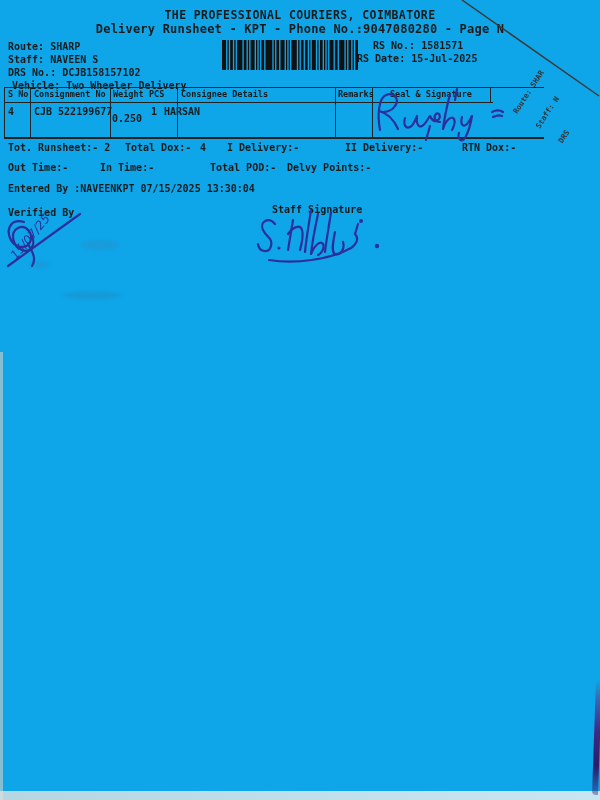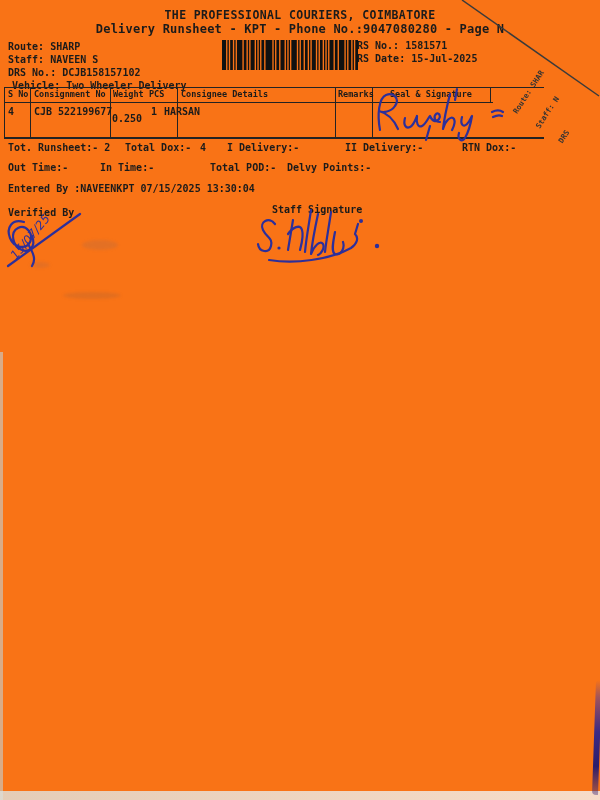--- a/index.html
+++ b/index.html
@@ -1,18 +1,18 @@
 <!DOCTYPE html>
 <html style="--ink: #2c2f9b;"><head>
 <meta charset="utf-8">
 <style>
   html,body{margin:0;padding:0;background:#fff;}
   .page{
     position:relative;width:600px;height:800px;overflow:hidden;
-    background:#f97316;
+    background:#0ea5e9;
     font-family:"DejaVu Sans Mono","Liberation Mono",monospace;
     color:#1b1b1b;
   }
   .t{position:absolute;white-space:pre;font-weight:700;font-size:10px;line-height:1.15;}
   .center{left:0;width:600px;text-align:center;}
   .title{top:9px;font-size:11.5px;letter-spacing:.4px;}
   .subtitle{top:23px;font-size:12px;letter-spacing:.2px;}
   .hdr{font-size:8.5px;}
   .hl{position:absolute;background:#232323;height:1px;}
   .vl{position:absolute;background:#232323;width:1px;}
@@ -40,21 +40,21 @@
 <div class="page">
 
   <div class="t center title">THE PROFESSIONAL COURIERS, COIMBATORE</div>
   <div class="t center subtitle">Delivery Runsheet - KPT - Phone No.:9047080280 - Page N</div>
 
   <div class="t" style="left:8px;top:41px;">Route: SHARP</div>
   <div class="t" style="left:8px;top:54px;">Staff: NAVEEN S</div>
   <div class="t" style="left:8px;top:67px;">DRS No.: DCJB158157102</div>
   <div class="t" style="left:12px;top:80px;">Vehicle: Two Wheeler Delivery</div>
 
-  <div class="t" style="left:357px;top:40px;">RS No.: 1581571</div>
+  <div class="t" style="left:357px;top:40px;padding-left:16px;">RS No.: 1581571</div>
   <div class="t" style="left:357px;top:53px;">RS Date: 15-Jul-2025</div>
 
   <svg class="barcode" width="136" height="30" viewBox="0 0 100 30" preserveAspectRatio="none">
     <g fill="#111">
       <rect x="0" width="3" height="30"></rect>
         <rect x="4" width="1" height="30"></rect>
         <rect x="6" width="2" height="30"></rect>
       <rect x="9" width="1" height="30"></rect>
         <rect x="11" width="4" height="30"></rect>
         <rect x="16" width="2" height="30"></rect>

